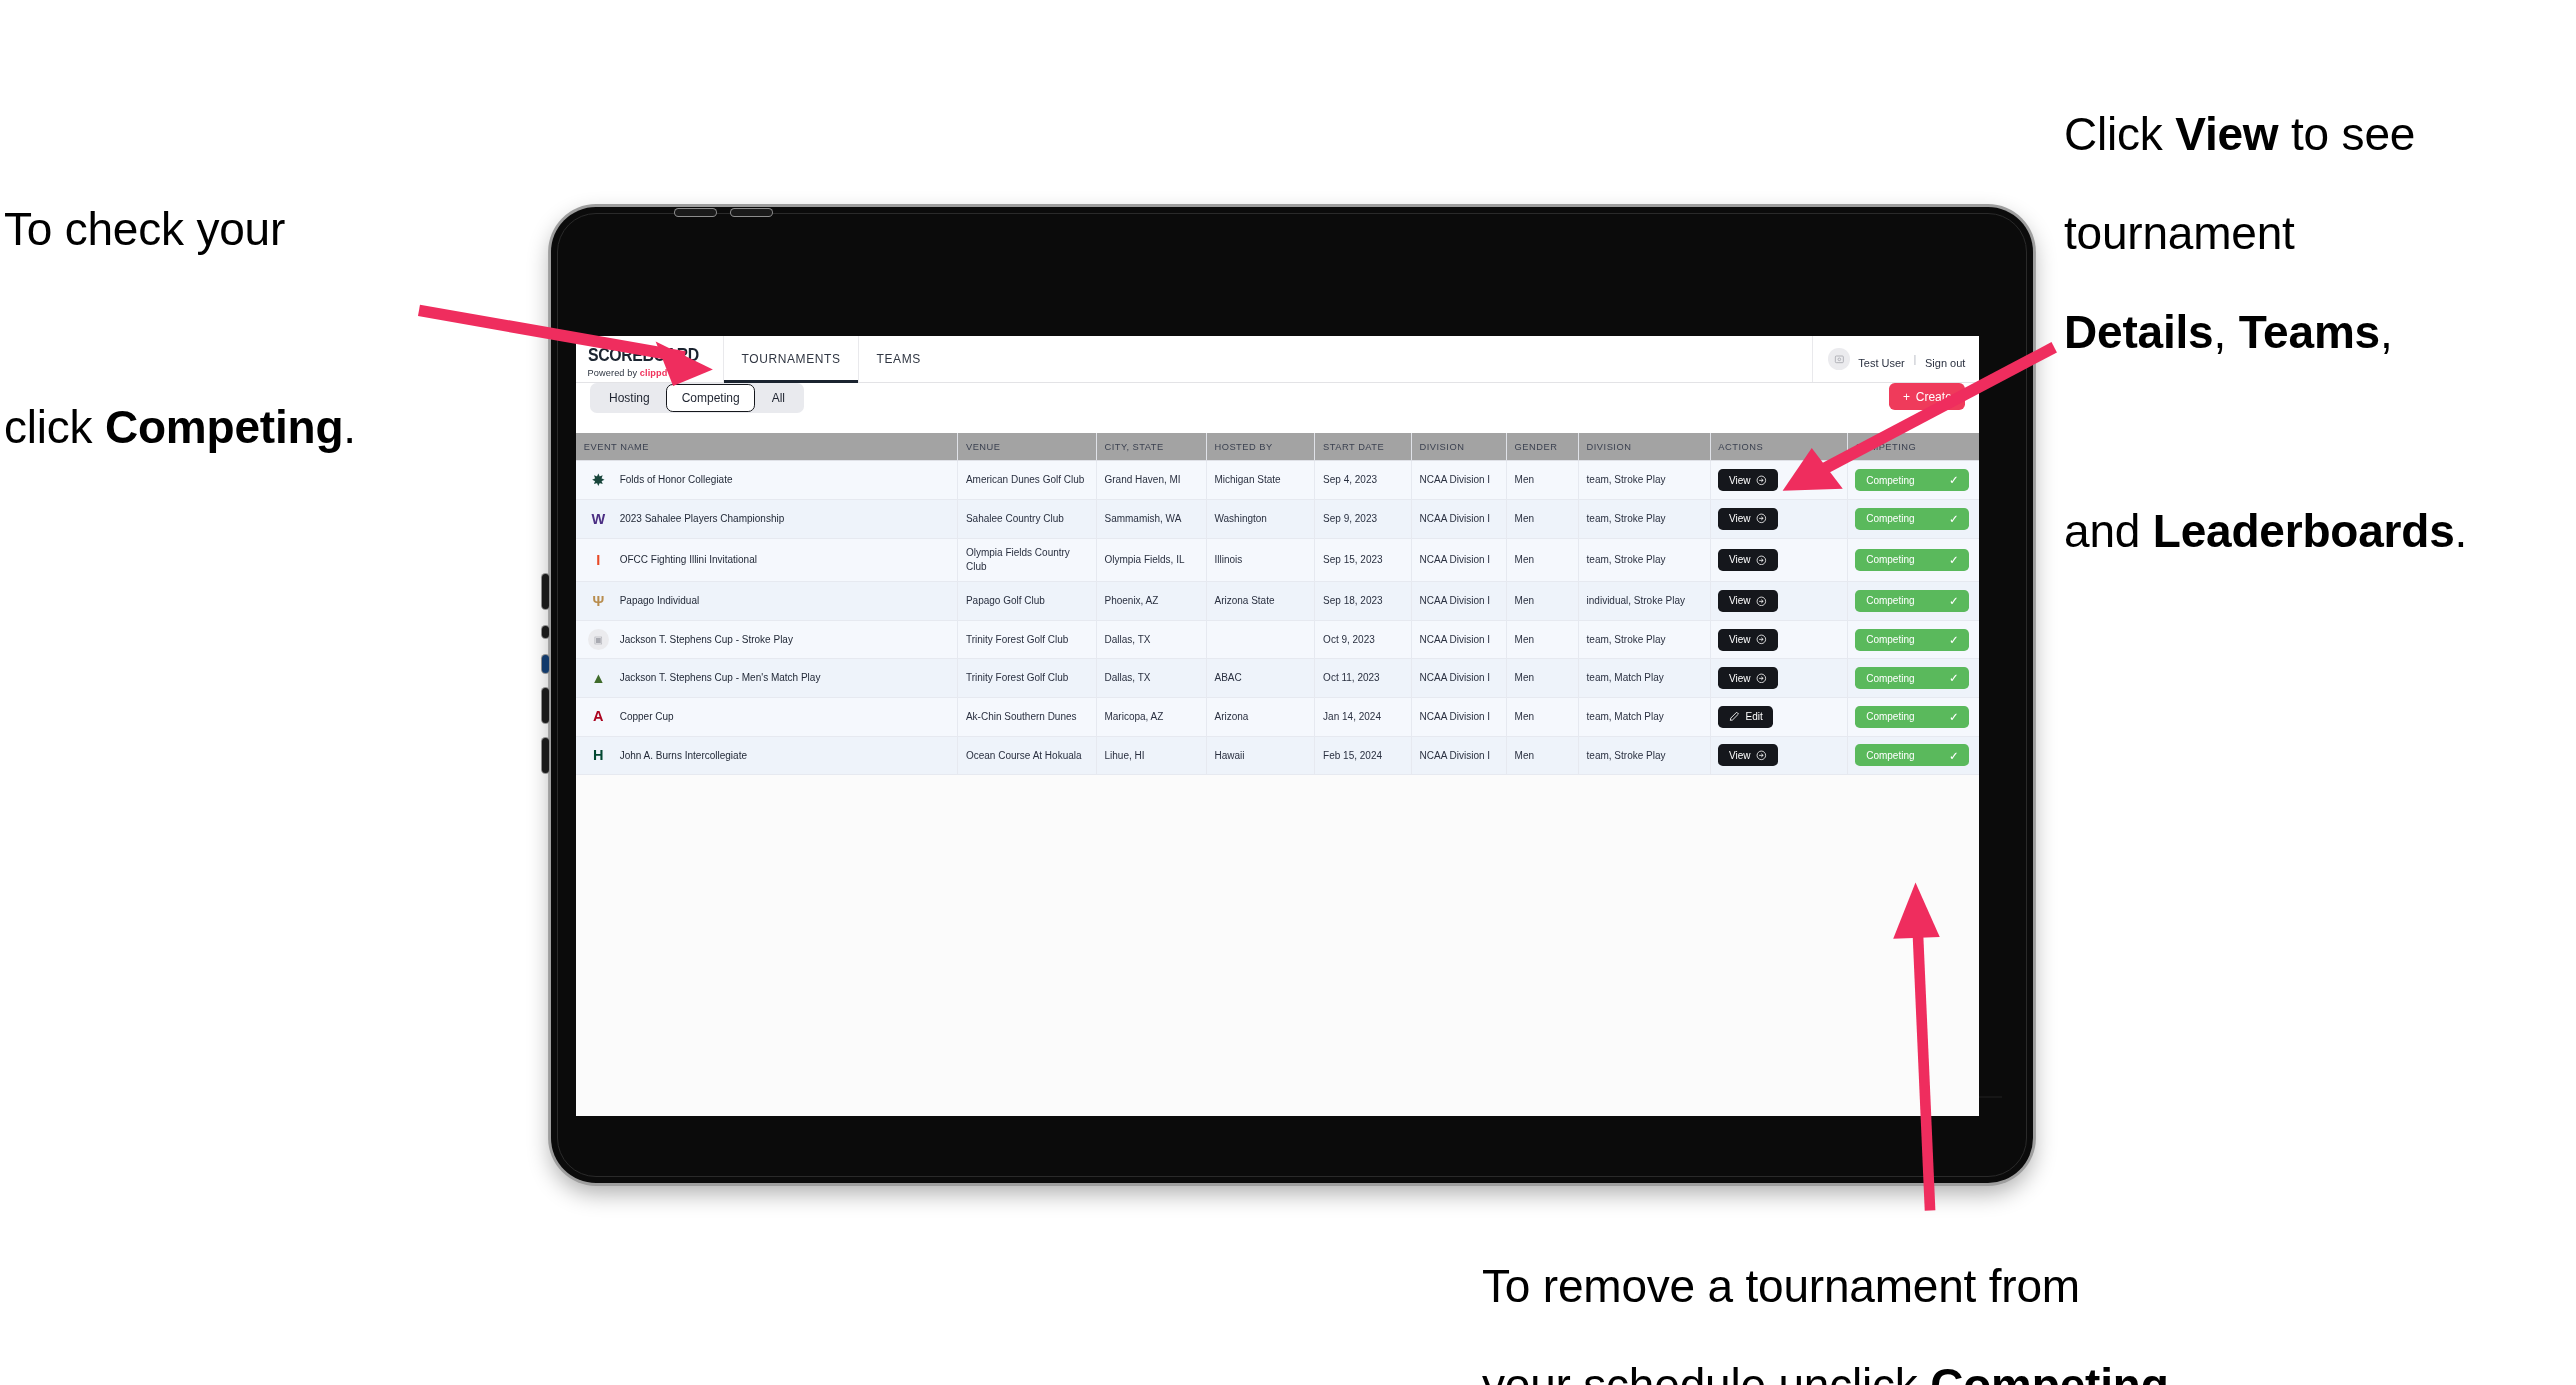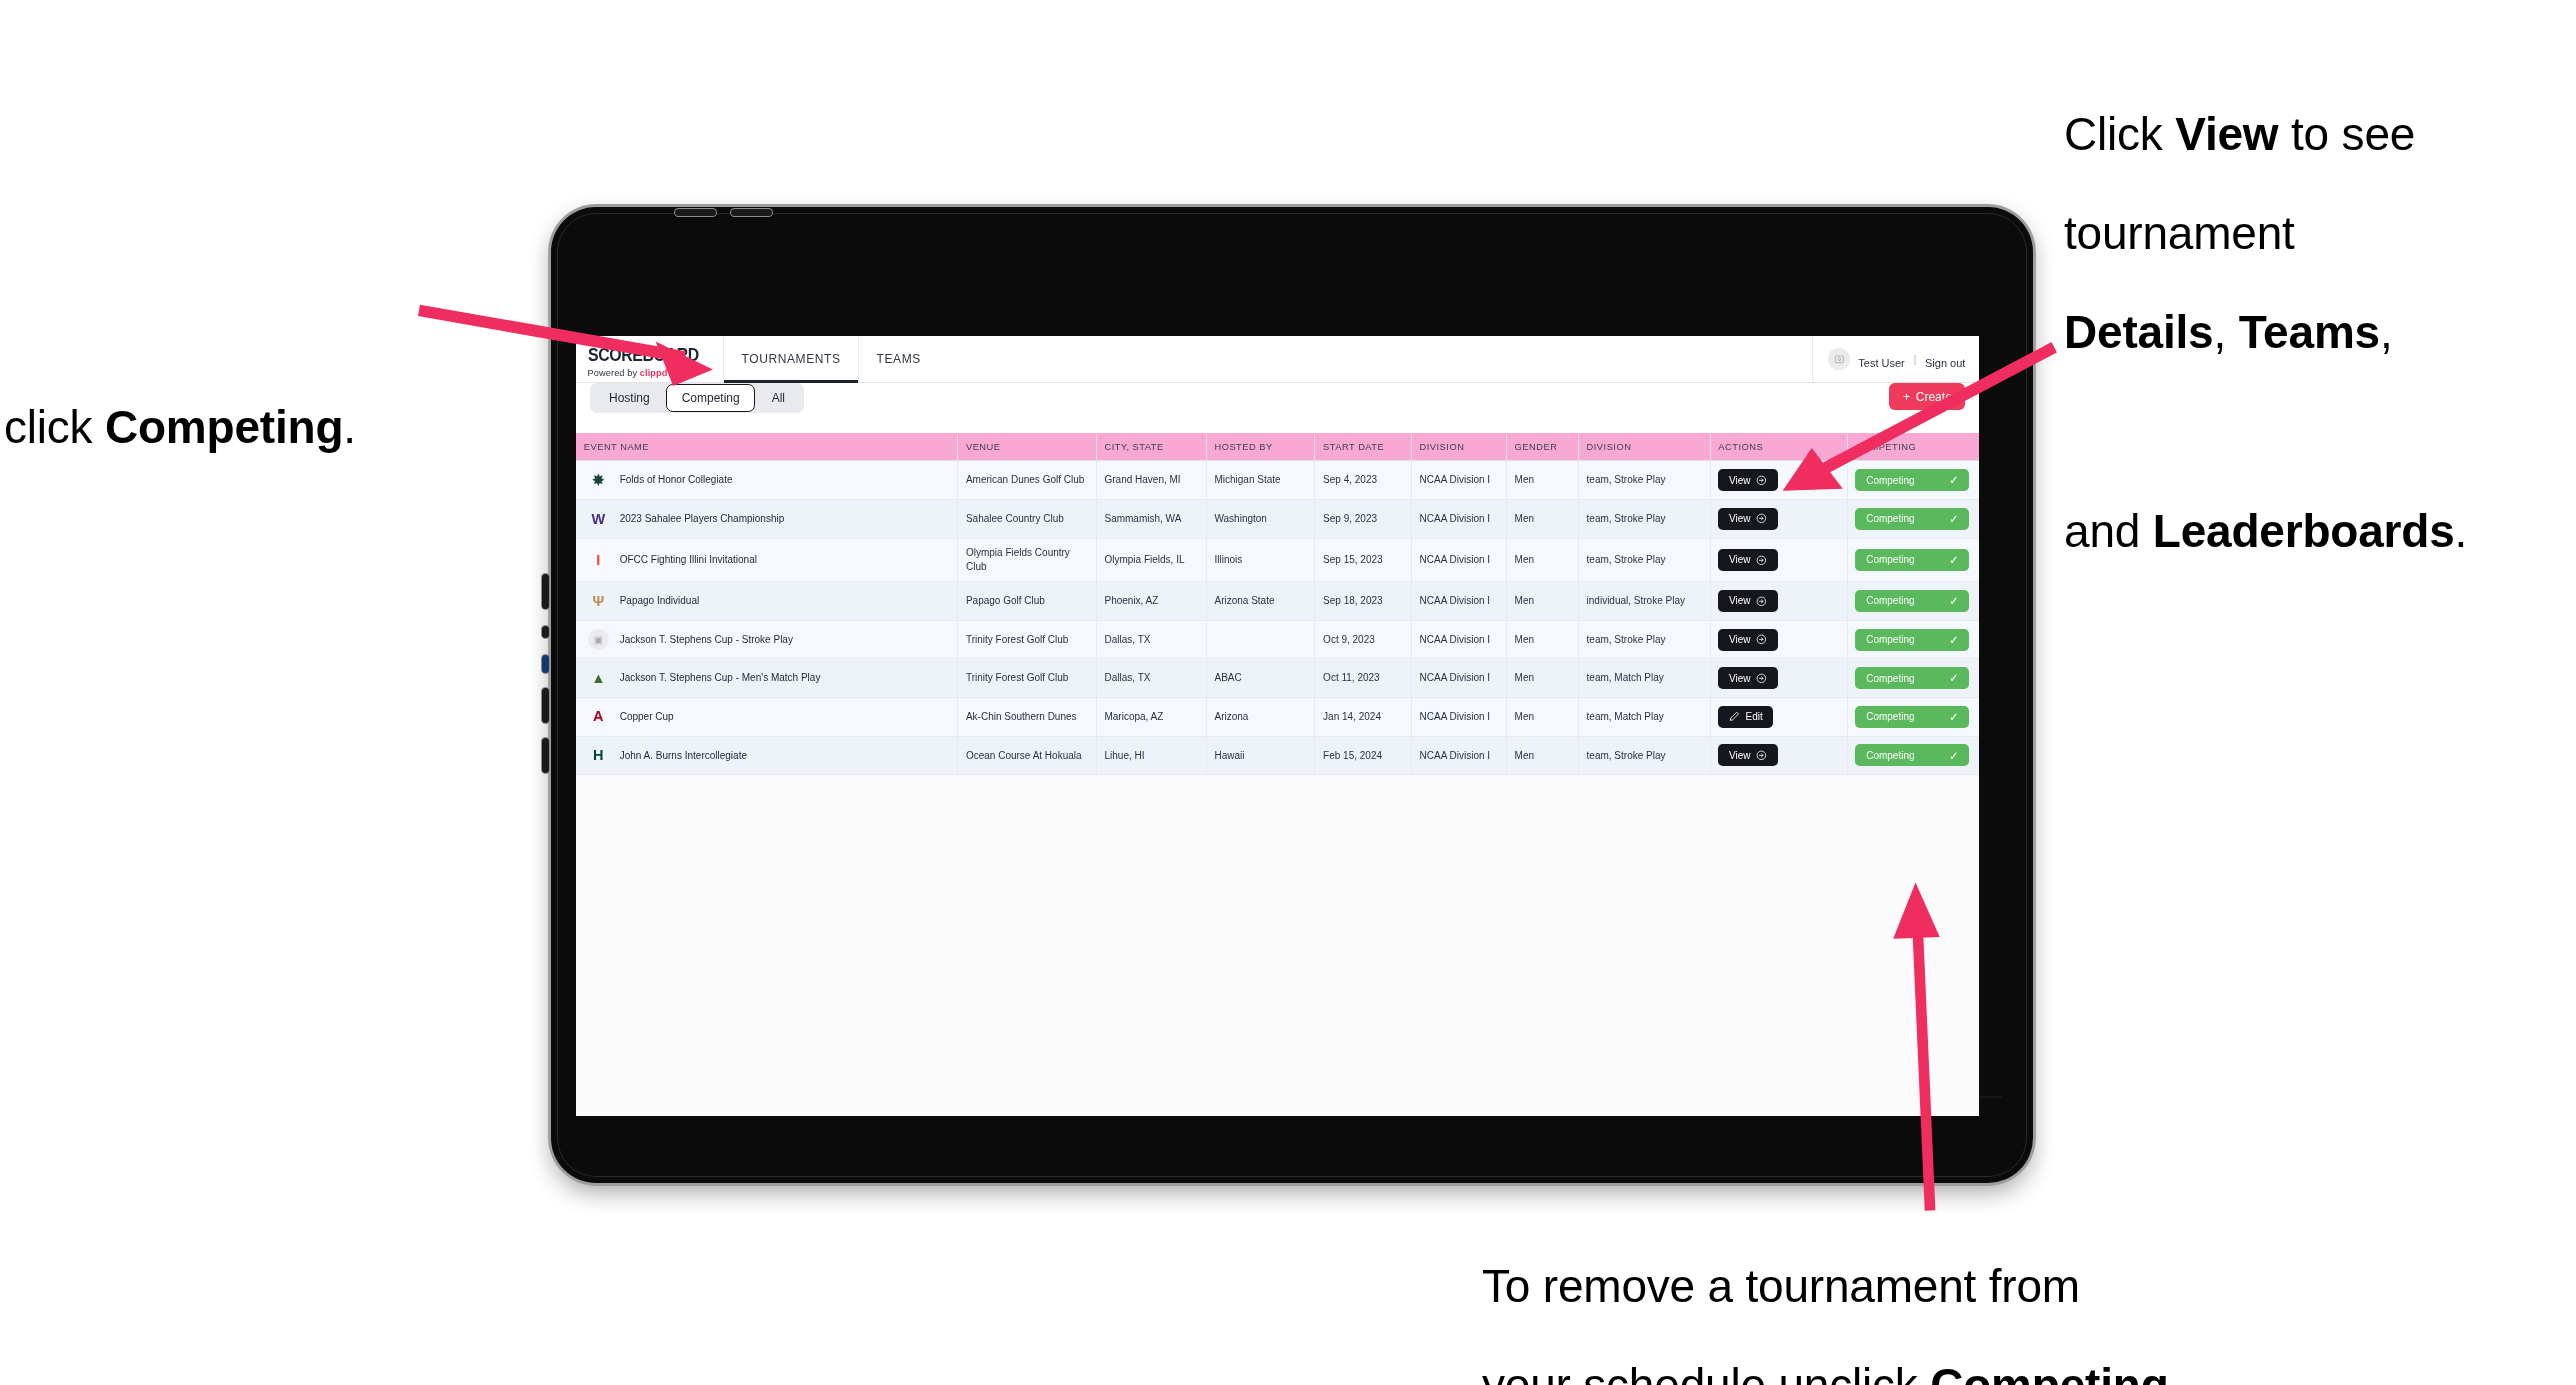--- a/index.html
+++ b/index.html
@@ -127,21 +127,21 @@
   #create-btn {
     margin-left:auto; background:#ef3b5b; color:#fff; border:none;
     font-size: 12px; border-radius:5.8px; height:27px; padding: 0 13.6px;
     display:flex; align-items:center; gap:5.8px; cursor:pointer;
     font-family:"Liberation Sans", sans-serif;
   }
 
   
   #table { width:100%; border-collapse: collapse; table-layout: fixed; }
   #table thead th {
-    background:#f9a8d4; color:#3b4150; font-size:9.3px; letter-spacing:0.5px;
+    background:#a3a3a3; color:#3b4150; font-size:9.3px; letter-spacing:0.5px;
     text-align:left; padding: 8.7px 7.8px; font-weight:400;
     border-right:1px solid #e0e2e8; border-bottom:1px solid #dfe1e7;
     white-space:nowrap;
   }
   #table thead th:last-child { border-right:none; }
   #table tbody td {
     font-size: 10px; color:#2a3040; padding: 7.8px 7.8px; vertical-align:middle;
     border-right:1px solid #e6e9f0; border-bottom:1px solid #e6e9f0;
     line-height: 1.35;
   }
@@ -176,21 +176,21 @@
   }
   .chk { font-size:11.6px; line-height:1; }
   #table-wrap { background:#fbfbfb; height: calc(100% - 97px); }
 </style>
 </head>
 <body>
 
 <div id="stage">
 
   <div class="annot" id="annot-left">
-    <br>
+    <span>To check your</span><br>
     <br>
     <span>click </span><b>Competing</b><span>.</span>
   </div>
 
   <div class="annot" id="annot-right">
     <span>Click </span><b>View</b><span> to see</span><br>
     <span>tournament</span><br>
     <b>Details</b><span>, </span><b>Teams</b><span>,</span><br>
     <br>
     <span>and </span><b>Leaderboards</b><span>.</span>

